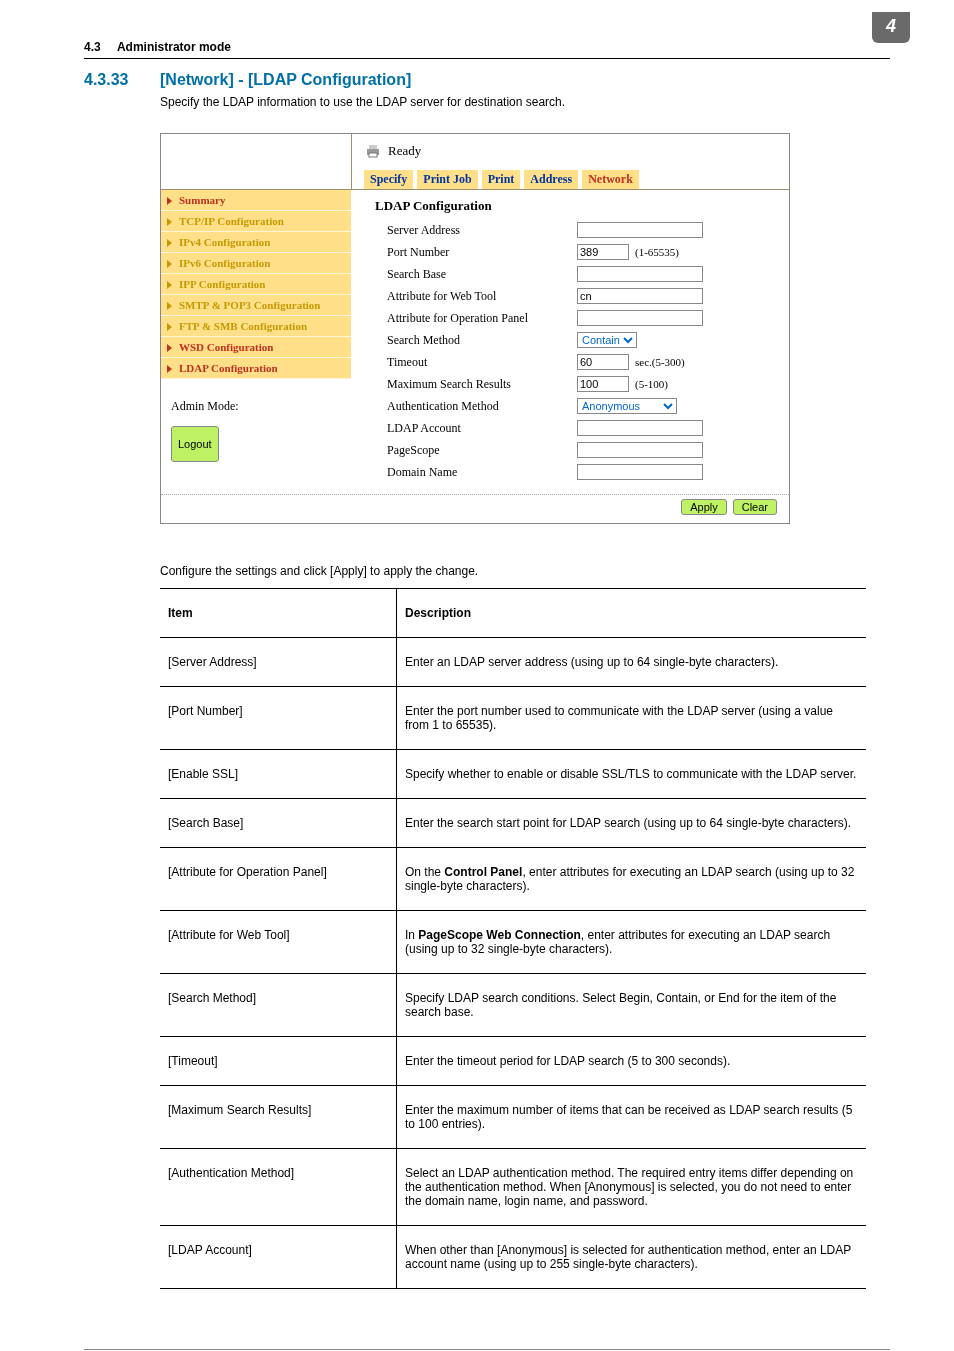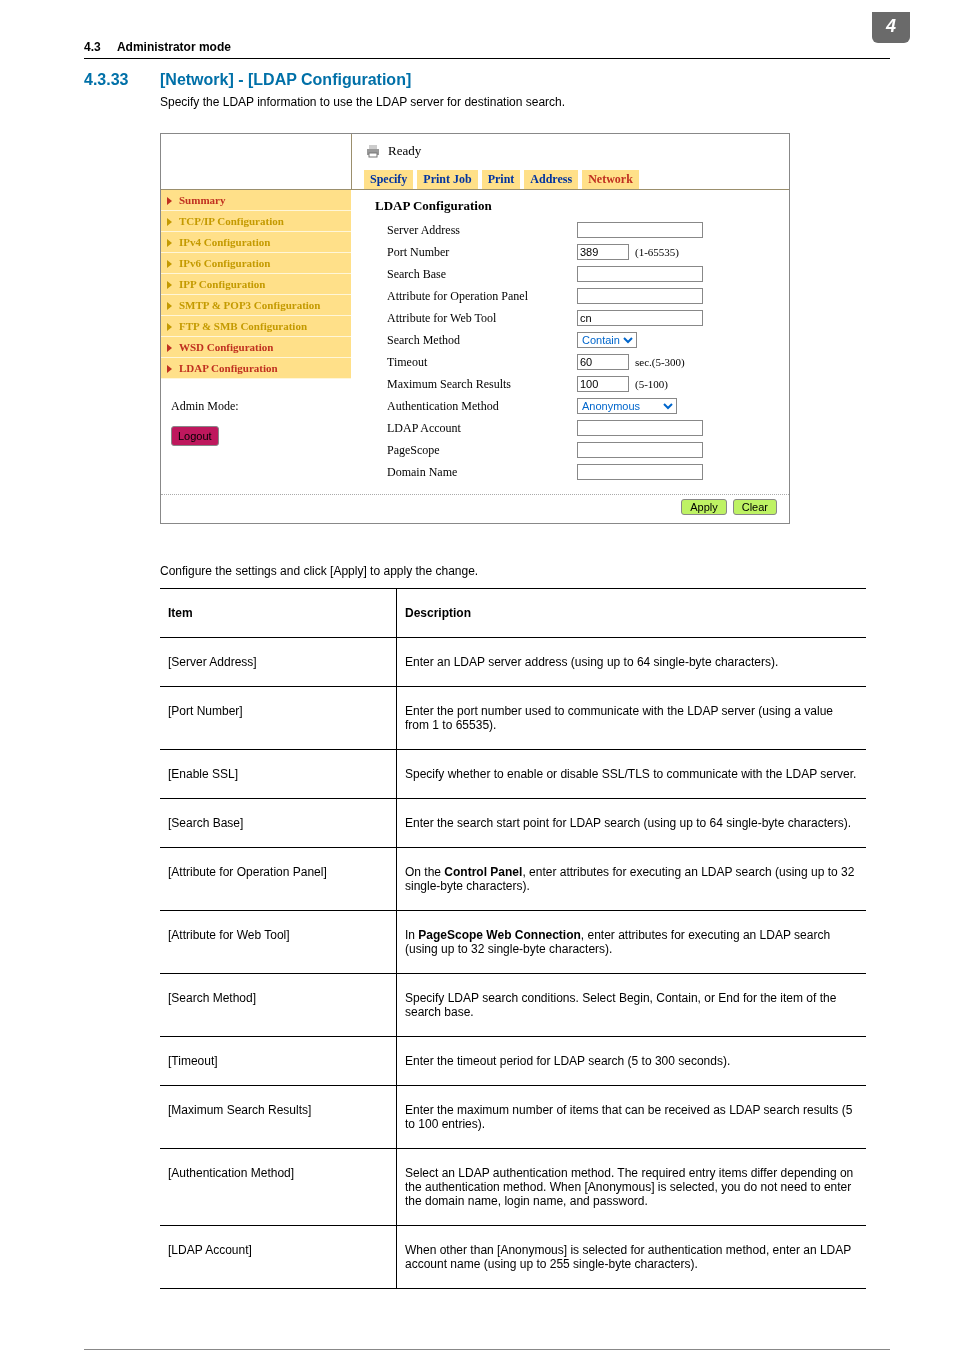--- a/index.html
+++ b/index.html
@@ -135,23 +135,23 @@
   }
   .ss-admin {
     padding: 20px 10px 12px 10px;
     font-size: 12px;
     font-weight: normal;
   }
   .ss-logout-wrap { padding-left:10px; }
   .ss-logout {
     font-family: Arial, sans-serif;
     font-size: 11px;
-    padding: 3px 6px;
+    padding: 11px 6px;
     border: 1px solid #888;
-    background: #be185d;
+    background: #bef264;
     border-radius: 3px;
     cursor: pointer;
   }
 
   .ss-main {
     flex: 1;
     padding: 8px 16px;
     font-size: 12px;
   }
   .ss-main-title {
@@ -311,27 +311,27 @@
           <div class="ss-val"><input type="text" style="width: 46px;" value="389"><span class="ss-hint">(1-65535)</span></div>
           </div>
 
 
         <div class="ss-row">
             <div class="ss-label">Search Base</div>
           <div class="ss-val"><input type="text" style="width: 120px;"></div>
           </div>
 
         <div class="ss-row">
+            <div class="ss-label">Attribute for Web Tool</div>
+          <div class="ss-val"><input type="text" style="width: 120px;" value="cn"></div>
+          </div>
+
+        <div class="ss-row">
             <div class="ss-label">Attribute for Operation Panel</div>
           <div class="ss-val"><input type="text" style="width: 120px;"></div>
-          </div>
-
-        <div class="ss-row">
-            <div class="ss-label">Attribute for Web Tool</div>
-          <div class="ss-val"><input type="text" style="width: 120px;" value="cn"></div>
           </div>
 
         <div class="ss-row">
             <div class="ss-label">Search Method</div>
           <div class="ss-val"><select><option>Contain</option></select></div>
           </div>
 
         <div class="ss-row">
             <div class="ss-label">Timeout</div>
           <div class="ss-val"><input type="text" style="width: 46px;" value="60"><span class="ss-hint">sec.(5-300)</span></div>

